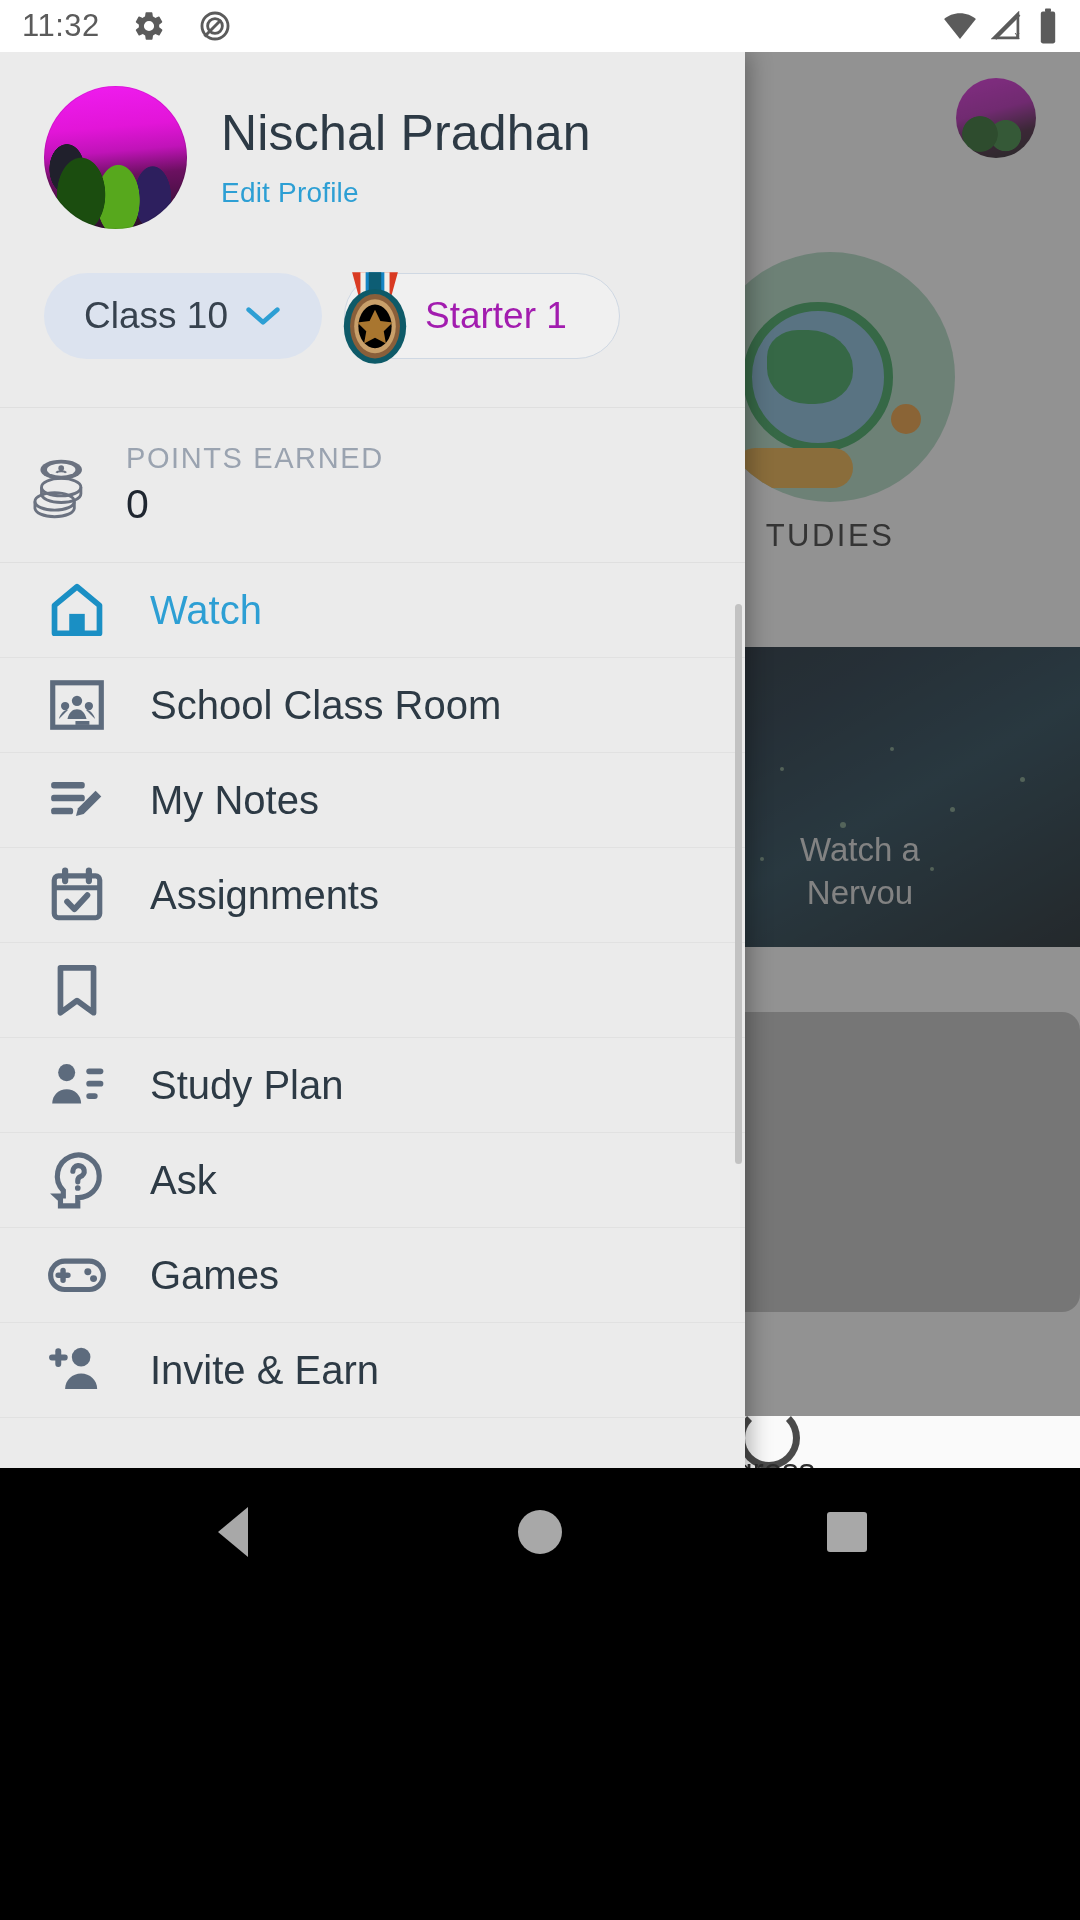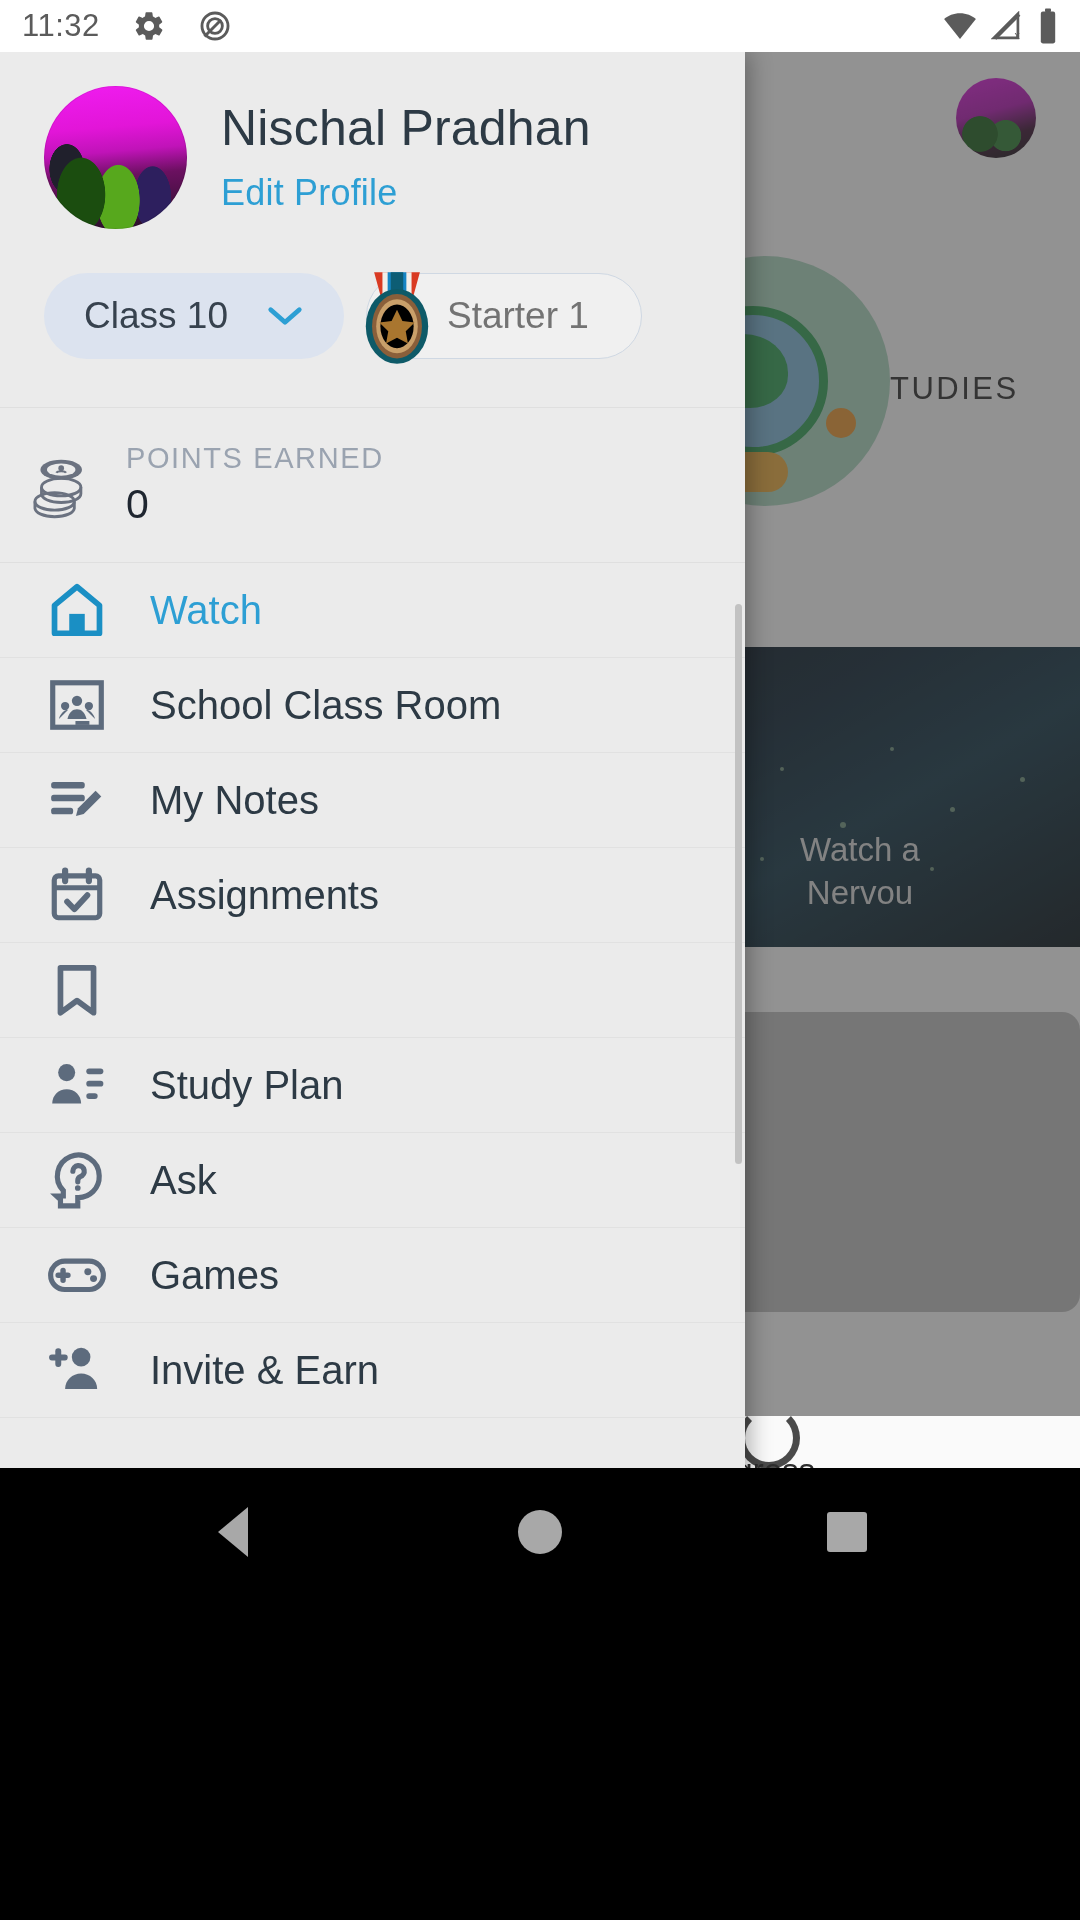--- a/index.html
+++ b/index.html
@@ -30,22 +30,22 @@
   }
   #bg-avatar{
     position:absolute; top:26px; right:44px; width:80px; height:80px;
     border-radius:50%;
     background:
       radial-gradient(circle at 30% 70%, #1d5f1d 0 22%, transparent 23%),
       radial-gradient(circle at 62% 72%, #2e7d32 0 20%, transparent 21%),
       linear-gradient(165deg,#d81bd8 0%, #b016b0 42%, #3a1030 70%, #151515 100%);
   }
   #bg-subject-card{
-    position:absolute; top:164px; left:640px; width:380px; height:330px;
-    display:flex; flex-direction:row; align-items:center;
+    position:absolute; top:172px; left:640px; width:380px; height:330px;
+    display:flex; flex-direction:column; align-items:center;justify-content:flex-end;
   }
   #bg-globe{
     width:250px;height:250px;border-radius:50%;
     background:#a9d4bd; position:relative; overflow:hidden;
   }
   #bg-globe .g1{position:absolute;left:38px;top:50px;width:150px;height:150px;border-radius:50%;border:9px solid #2f9e52;background:#7cb6d8;}
   #bg-globe .g2{position:absolute;left:62px;top:78px;width:86px;height:74px;background:#2f9e52;border-radius:36% 52% 44% 48%;}
   #bg-globe .g3{position:absolute;left:186px;top:152px;width:30px;height:30px;border-radius:50%;background:#e8952f;}
   #bg-globe .g4{position:absolute;left:30px;top:196px;width:118px;height:40px;border-radius:22px;background:#e8a93b;}
   #bg-subject-label{
@@ -99,38 +99,38 @@
       radial-gradient(ellipse 34px 52px at 26% 76%, #1b4d0f 0 70%, transparent 72%),
       radial-gradient(ellipse 30px 50px at 52% 80%, #57a81d 0 70%, transparent 72%),
       radial-gradient(ellipse 26px 44px at 76% 78%, #2d1f5e 0 70%, transparent 72%),
       radial-gradient(ellipse 24px 34px at 16% 58%, #20202c 0 72%, transparent 74%),
       linear-gradient(175deg,#f01cf0 0%, #e215d8 30%, #c013b8 46%, #6b1060 62%, #241026 100%);
     background-repeat:no-repeat;
     box-shadow:inset 0 0 0 1px rgba(0,0,0,.08);
   }
   .profile-text{ margin-left:34px; }
   #user-name{ font-size:50px; color:#2d3a45; font-weight:400; letter-spacing:.2px; line-height:1.1; }
-  #edit-profile{ margin-top:16px; font-size:36px; color:#2d9fd4; letter-spacing:.2px; }
+  #edit-profile{ margin-top:16px; font-size:28px; color:#2d9fd4; letter-spacing:.2px; }
 
   .chip-row{ display:flex; align-items:center; padding:44px 44px 0 44px; }
   #class-chip{
-    display:flex;align-items:center;gap:38px;
+    display:flex;align-items:center;gap:16px;
     background:#dce3ef; border-radius:46px; padding:22px 40px;
   }
   #class-chip .lbl{ font-size:37px; color:#37424e; }
   #badge-pill{
     margin-left:22px; display:flex; align-items:center;
     border:1px solid #cfd8e3; border-radius:48px;
     height:86px; padding-right:52px; padding-left:80px; position:relative;
     background:rgba(255,255,255,.25);
   }
   #medal{
     position:absolute; left:-22px; top:-8px; width:104px; height:104px;
   }
-  #badge-pill .lbl{ font-size:37px; color:#737373; white-space:nowrap; }
+  #badge-pill .lbl{ font-size:37px; color:#a21caf; white-space:nowrap; }
 
   #points-section{
     margin-top:48px; border-top:1px solid #dfdfdf; border-bottom:1px solid #dfdfdf;
     display:flex; align-items:center; padding:34px 44px 34px 24px;
   }
   #points-icon{ width:70px; height:70px; flex:0 0 70px; }
   .points-text{ margin-left:32px; }
   #points-label{ font-size:29px; color:#9aa3b0; letter-spacing:1.6px; }
   #points-value{ font-size:41px; color:#1f2630; margin-top:6px; }
 

